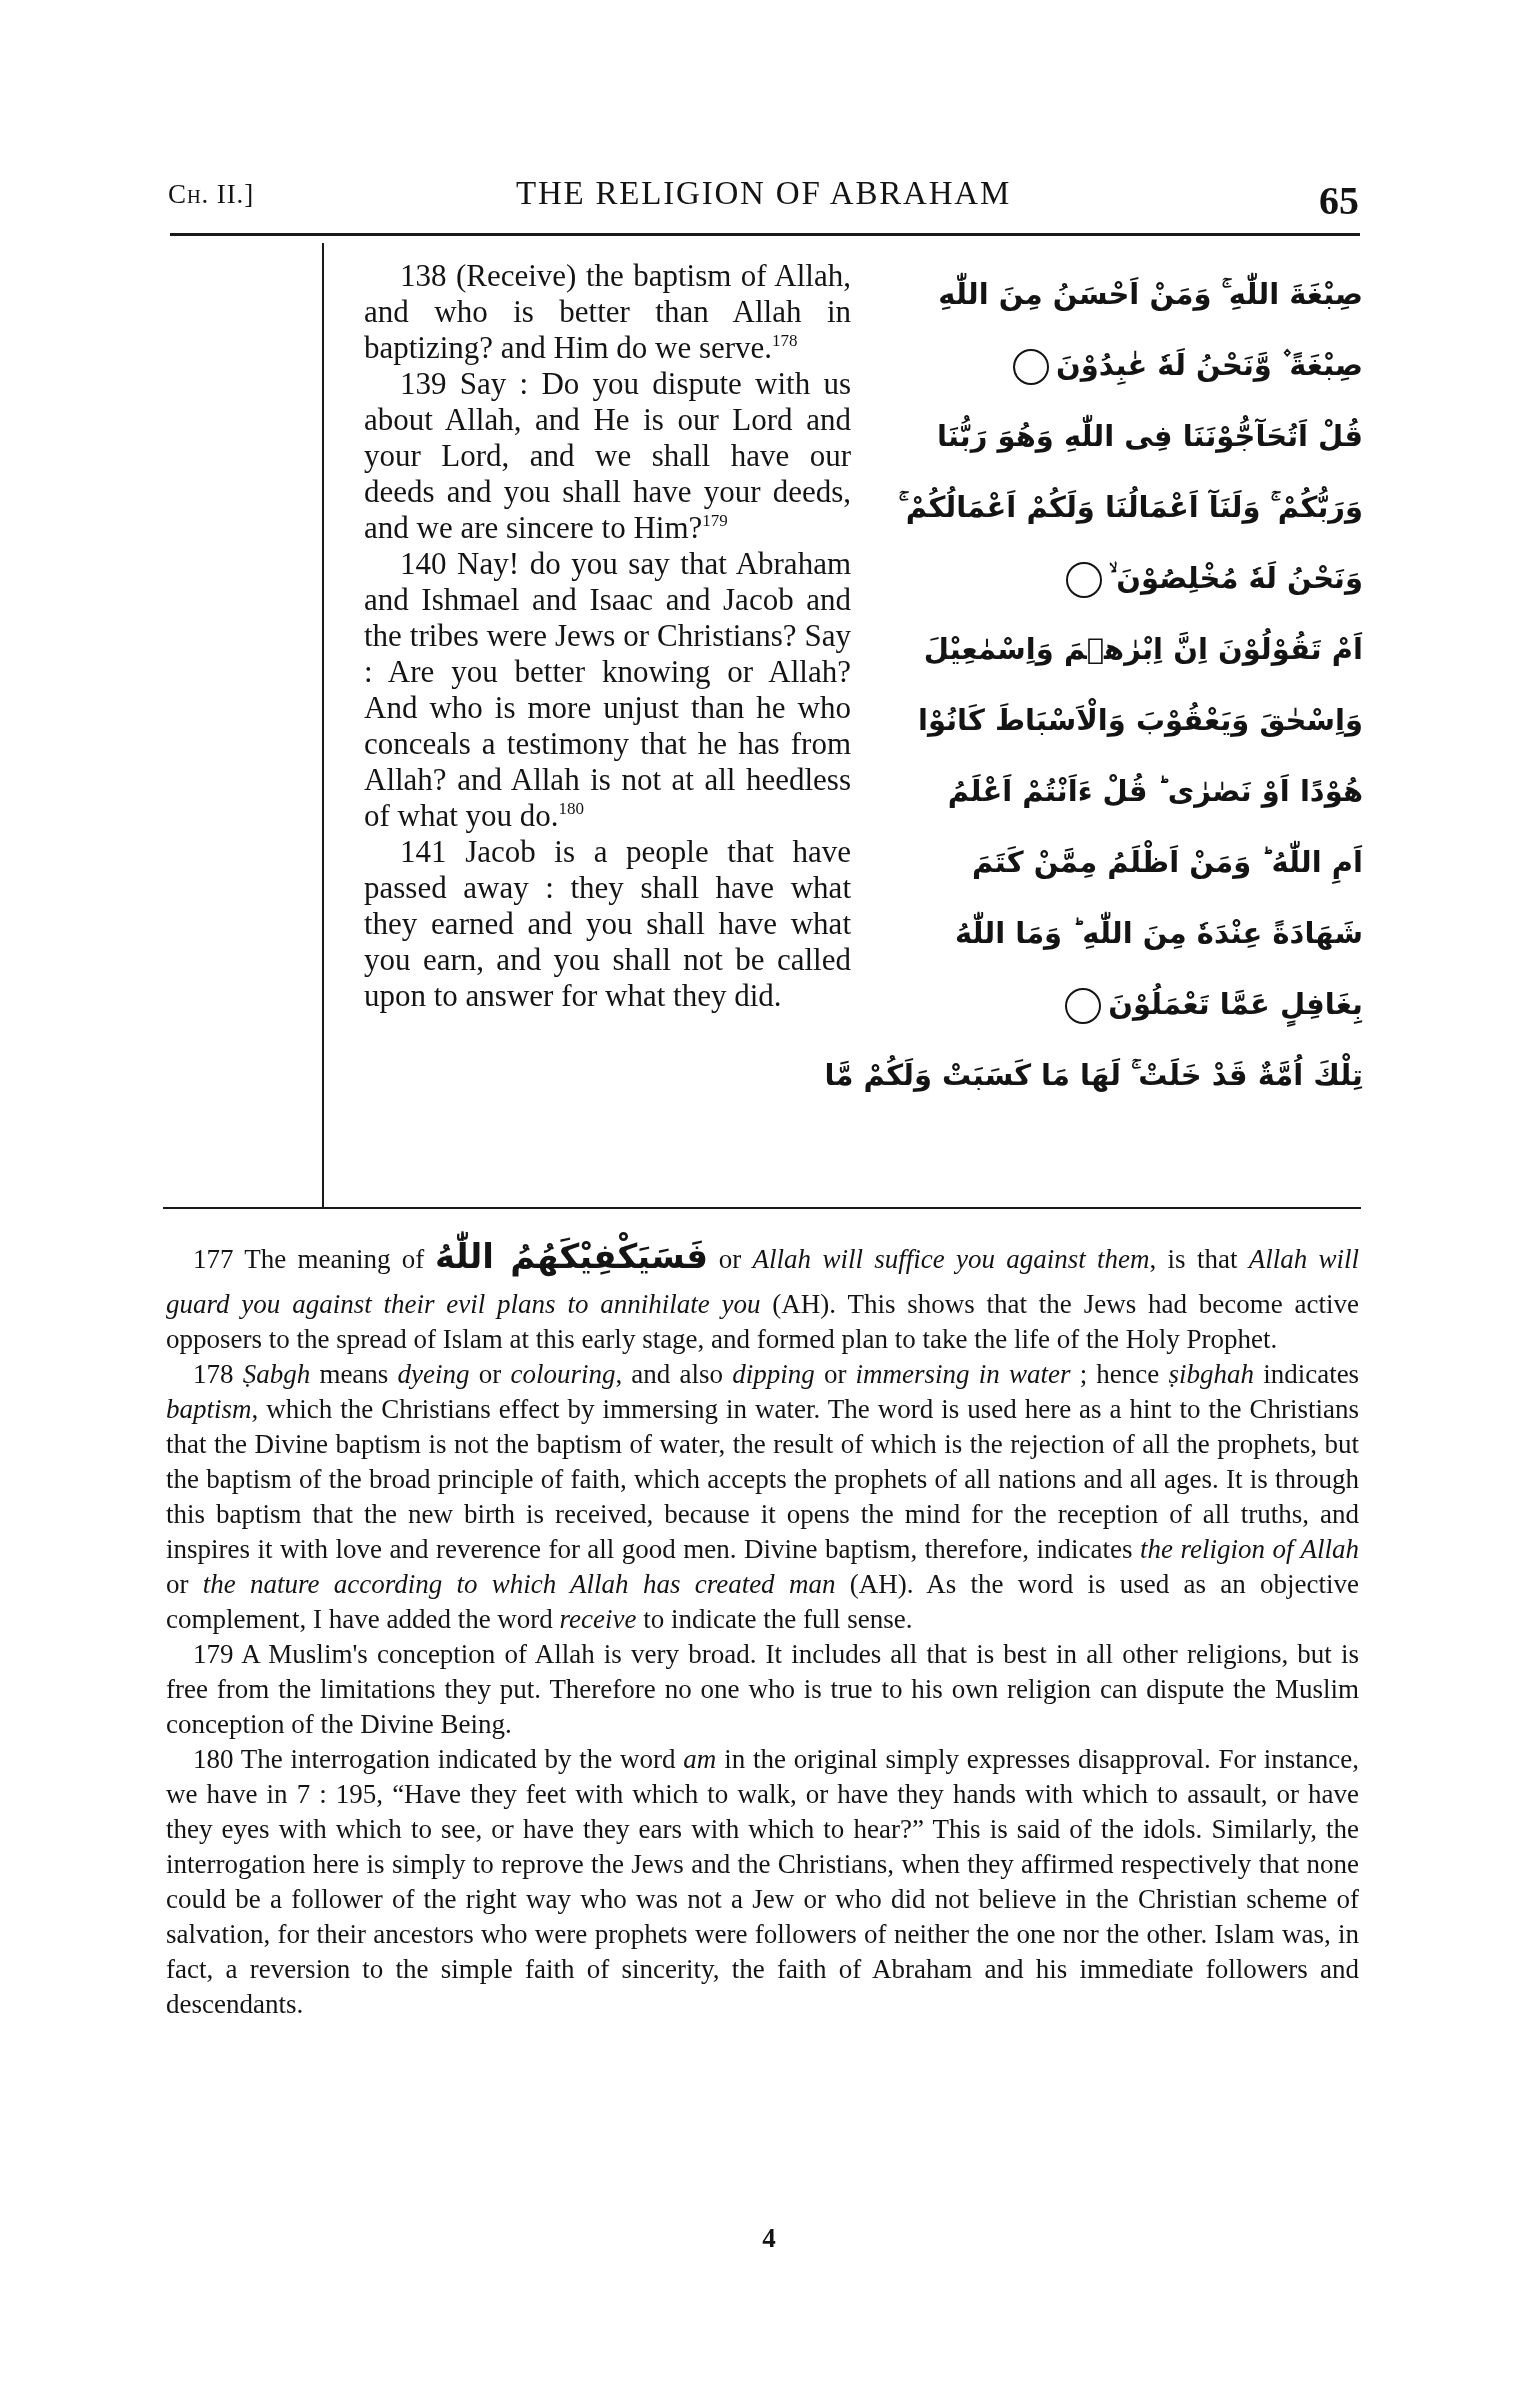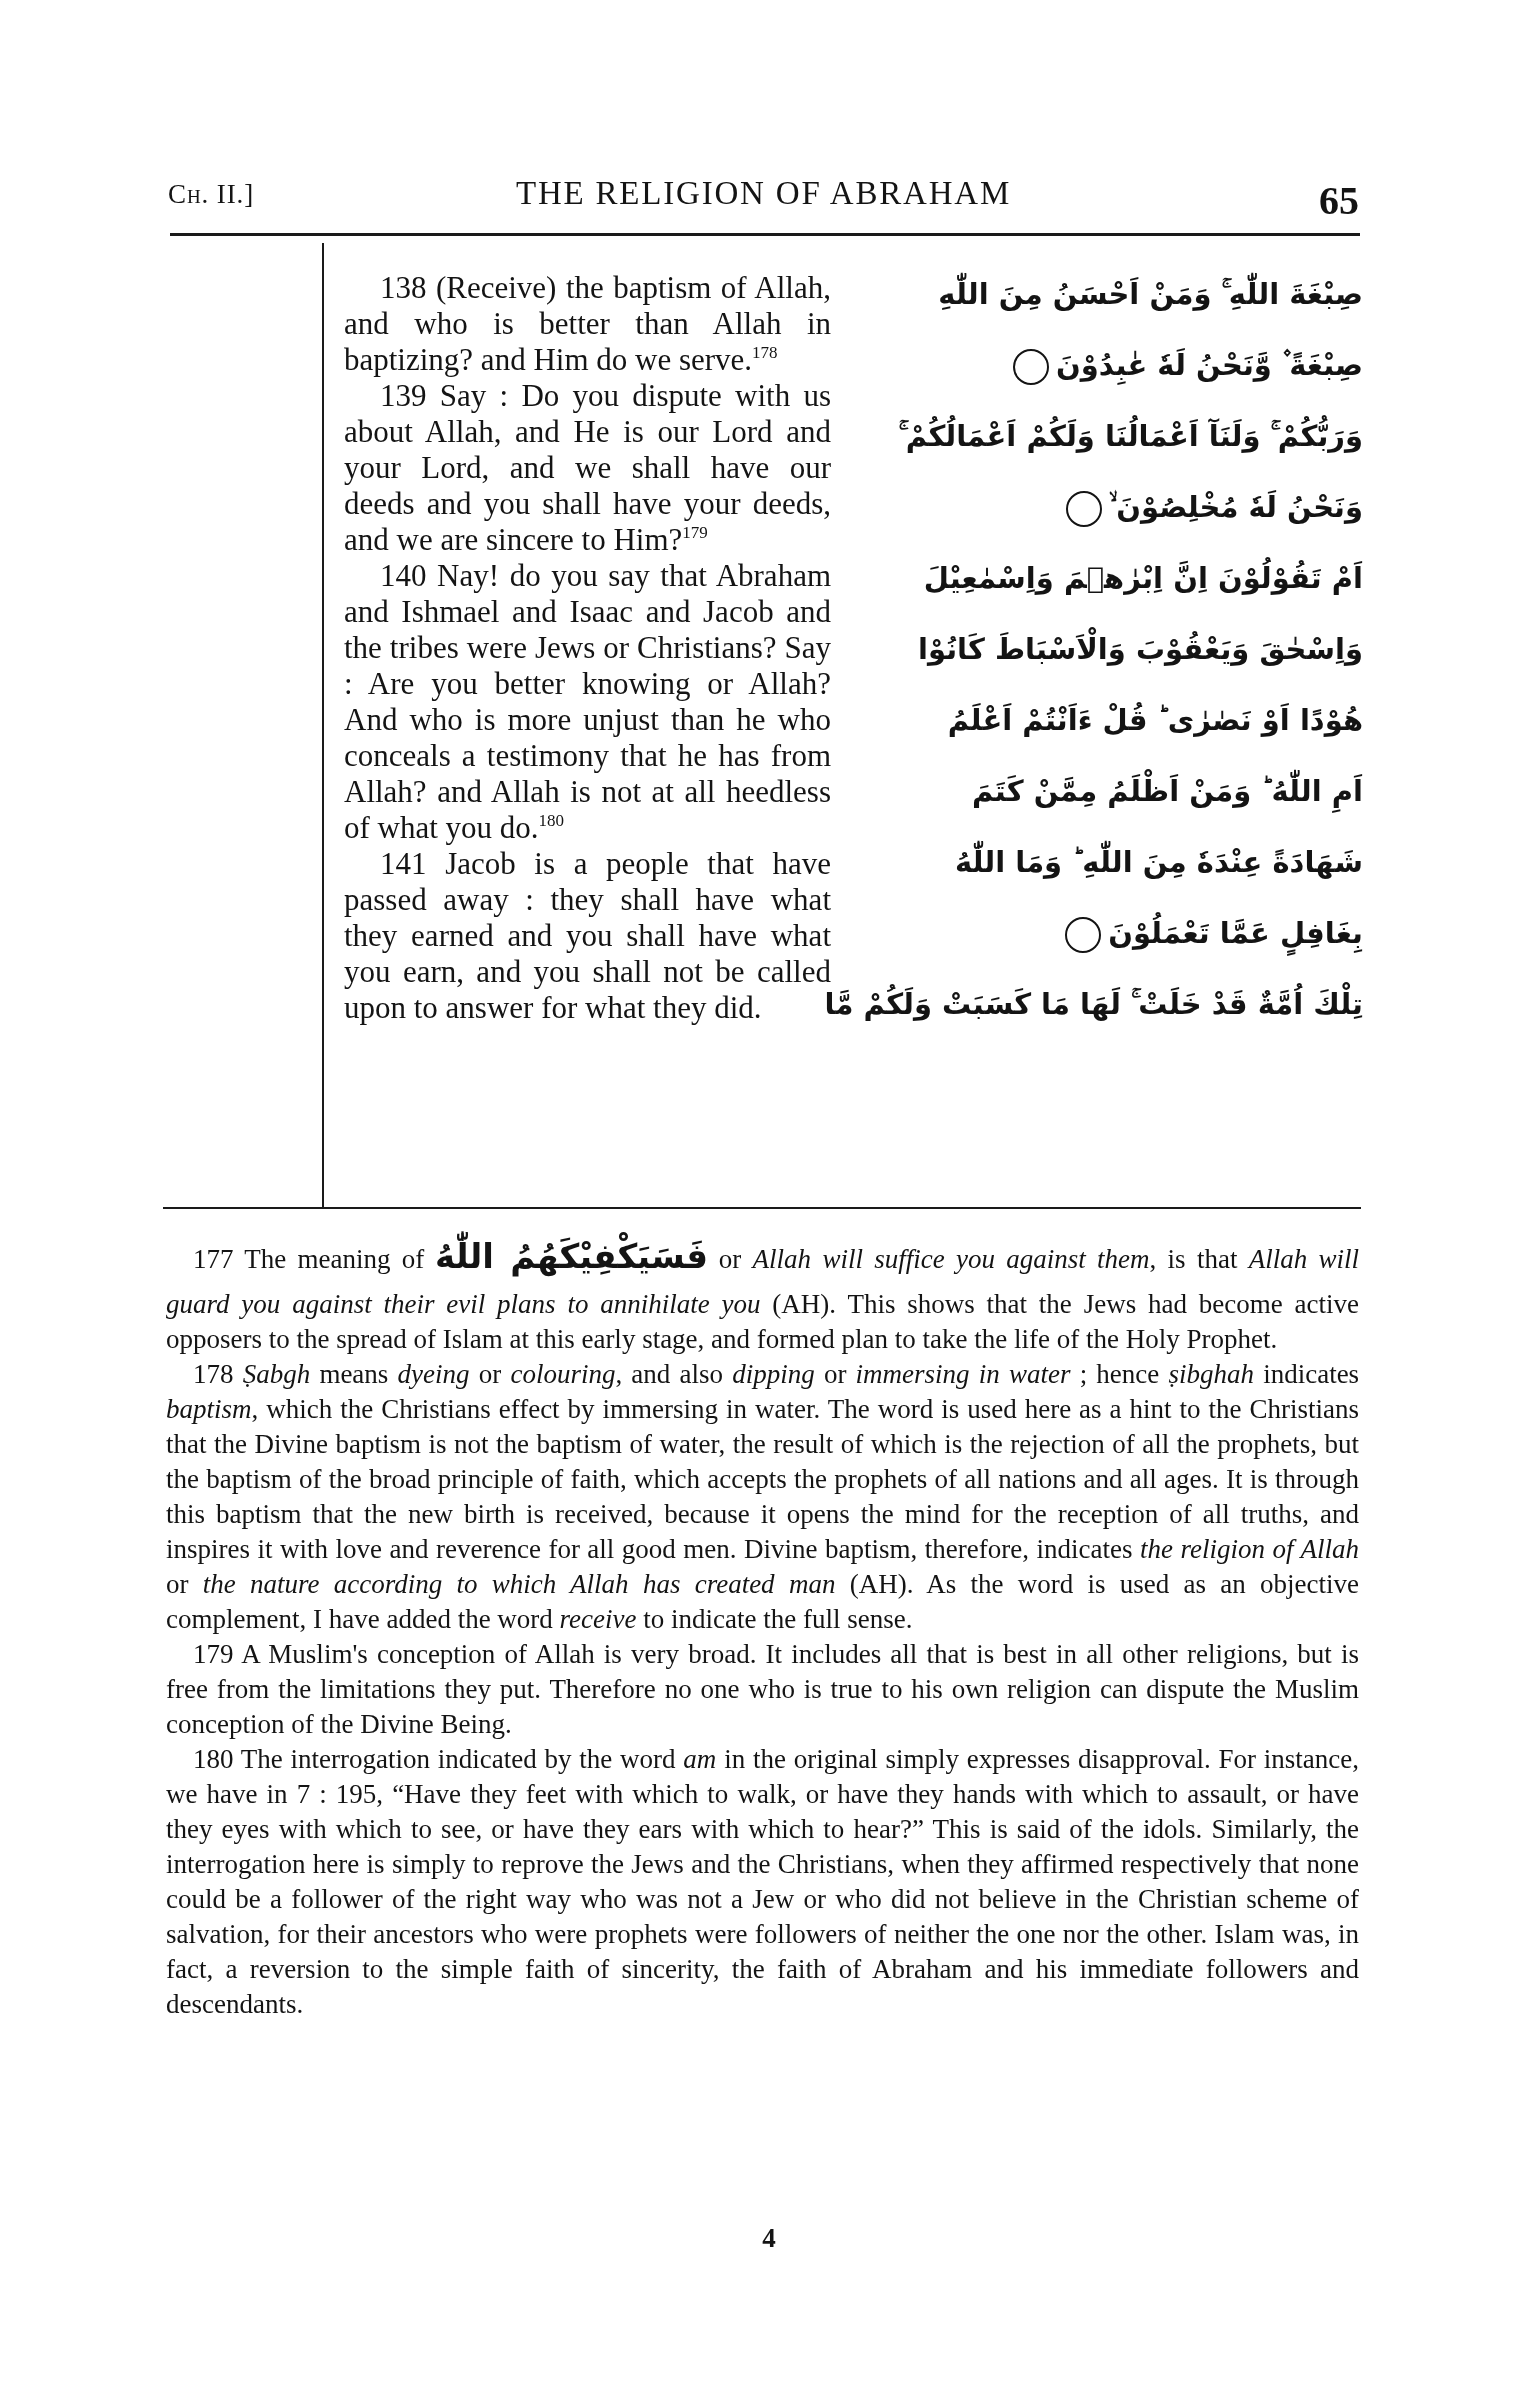--- a/index.html
+++ b/index.html
@@ -9,21 +9,21 @@
 
   .running-head { position: absolute; top: 175px; left: 168px; width: 1191px; height: 45px; }
   .rh-chapter { position: absolute; left: 0; top: 3.6px; font-size: 27px; letter-spacing: 0.9px; font-variant: small-caps; }
   .rh-title { position: absolute; left: 0; right: 0; top: 0; text-align: center; font-size: 33px; letter-spacing: 1.8px; }
   .rh-page { position: absolute; right: 0; top: 1.8px; font-size: 40px; font-weight: bold; }
 
   .rule-top { position: absolute; left: 170px; top: 233px; width: 1190px; height: 0; border-top: 3.6px solid #1a1a1a; }
   .rule-bottom { position: absolute; left: 163px; top: 1207px; width: 1198px; height: 0; border-top: 2.7px solid #1a1a1a; }
   .rule-vertical { position: absolute; left: 322px; top: 243px; width: 0; height: 964px; border-left: 2.7px solid #1a1a1a; }
 
-  .english-col { position: absolute; left: 344px; top: 258px; width: 487px; font-size: 31px; line-height: 36px; text-align: justify; margin-top: 12px; }
+  .english-col { position: absolute; left: 364px; top: 258px; width: 487px; font-size: 31px; line-height: 36px; text-align: justify; }
   .verse { margin: 0; text-indent: 36px; text-align: justify; }
   sup { font-size: 17px; line-height: 0; vertical-align: 12.5px; }
 
   .arabic-col { position: absolute; left: 885px; top: 259px; width: 478px; direction: rtl; text-align: justify;
                 font-family: "DejaVu Sans", sans-serif; font-size: 29px; line-height: 71px; font-weight: bold; }
   .arabic-line { display: block; white-space: nowrap; text-align: right; }
   .verse-end { display: inline-block; width: 32px; height: 32px; border: 2.7px solid #141414; border-radius: 50%;
                vertical-align: middle; margin: 0 7.2px; }
 
   .footnotes { position: absolute; left: 166px; top: 1229px; width: 1193px; font-size: 27px; line-height: 35px; text-align: justify; }
@@ -52,20 +52,21 @@
   <div class="english-col">
     <p class="verse"><span>138</span> <span>(Receive) the baptism of Allah, and who is better than Allah in baptizing? and Him do we serve.</span><sup>178</sup></p>
     <p class="verse"><span>139</span> <span>Say : Do you dispute with us about Allah, and He is our Lord and your Lord, and we shall have our deeds and you shall have your deeds, and we are sincere to Him?</span><sup>179</sup></p>
     <p class="verse"><span>140</span> <span>Nay! do you say that Abraham and Ishmael and Isaac and Jacob and the tribes were Jews or Christians? Say : Are you better knowing or Allah? And who is more unjust than he who conceals a testimony that he has from Allah? and Allah is not at all heedless of what you do.</span><sup>180</sup></p>
     <p class="verse"><span>141</span> <span>Jacob is a people that have passed away : they shall have what they earned and you shall have what you earn, and you shall not be called upon to answer for what they did.</span></p>
   </div>
 
   <div class="arabic-col">
     <span class="arabic-line">صِبْغَةَ اللّٰهِ ۚ وَمَنْ اَحْسَنُ مِنَ اللّٰهِ</span>
     <span class="arabic-line"><span>صِبْغَةً ۫ وَّنَحْنُ لَهٗ عٰبِدُوْنَ</span><span class="verse-end"></span></span>
+    <span class="arabic-line">قُلْ اَتُحَآجُّوْنَنَا فِى اللّٰهِ وَهُوَ رَبُّنَا</span>
     <span class="arabic-line">وَرَبُّكُمْ ۚ وَلَنَآ اَعْمَالُنَا وَلَكُمْ اَعْمَالُكُمْ ۚ</span>
     <span class="arabic-line"><span>وَنَحْنُ لَهٗ مُخْلِصُوْنَ ۙ</span><span class="verse-end"></span></span>
     <span class="arabic-line">اَمْ تَقُوْلُوْنَ اِنَّ اِبْرٰهٖمَ وَاِسْمٰعِيْلَ</span>
     <span class="arabic-line">وَاِسْحٰقَ وَيَعْقُوْبَ وَالْاَسْبَاطَ كَانُوْا</span>
     <span class="arabic-line">هُوْدًا اَوْ نَصٰرٰى ؕ قُلْ ءَاَنْتُمْ اَعْلَمُ</span>
     <span class="arabic-line">اَمِ اللّٰهُ ؕ وَمَنْ اَظْلَمُ مِمَّنْ كَتَمَ</span>
     <span class="arabic-line">شَهَادَةً عِنْدَهٗ مِنَ اللّٰهِ ؕ وَمَا اللّٰهُ</span>
     <span class="arabic-line"><span>بِغَافِلٍ عَمَّا تَعْمَلُوْنَ</span><span class="verse-end"></span></span>
     <span class="arabic-line">تِلْكَ اُمَّةٌ قَدْ خَلَتْ ۚ لَهَا مَا كَسَبَتْ وَلَكُمْ مَّا</span>
   </div>

